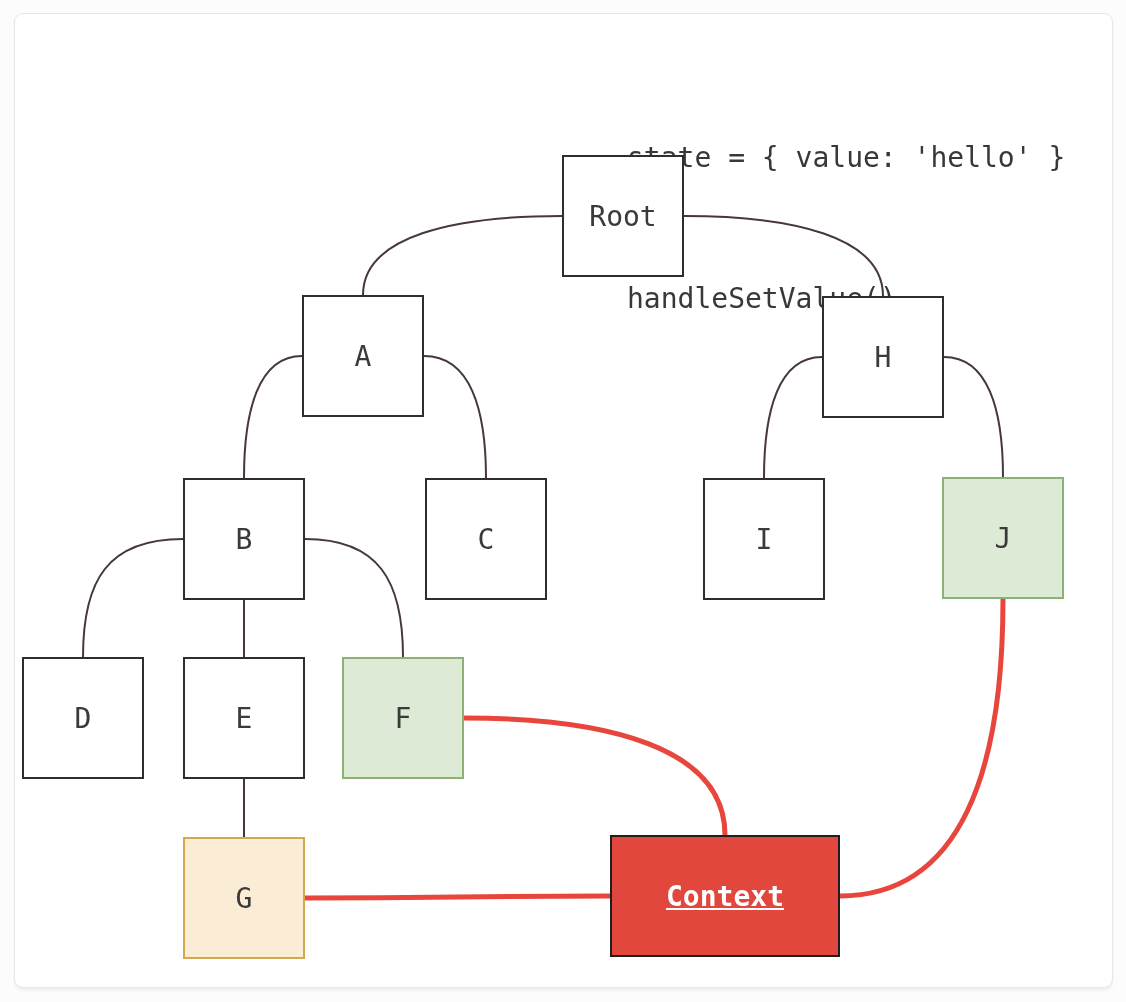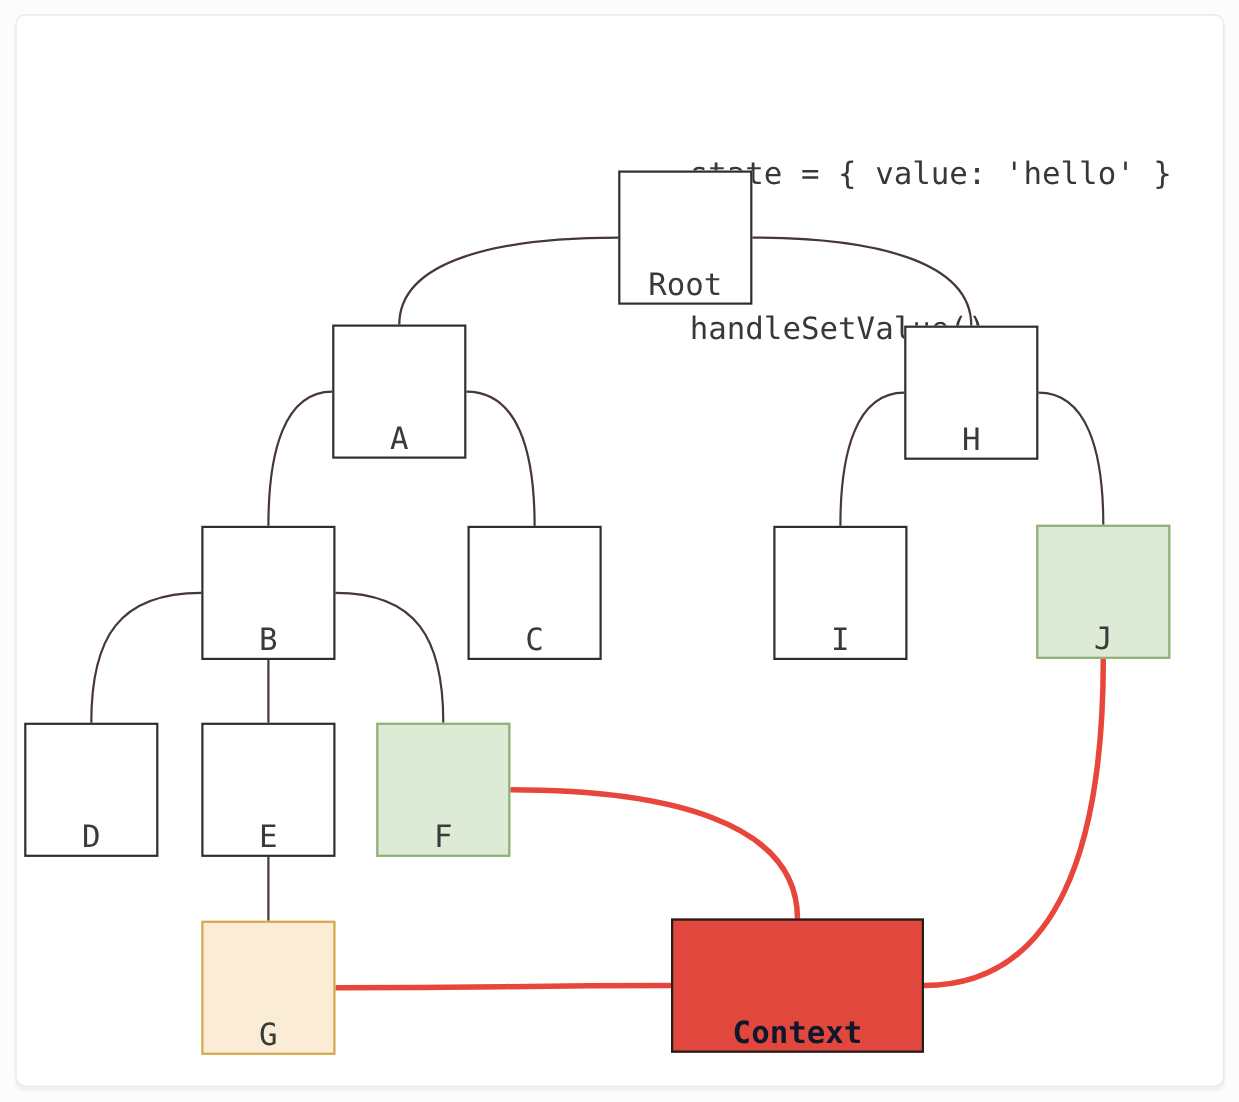--- a/index.html
+++ b/index.html
@@ -13,21 +13,21 @@
     position:absolute;left:14px;top:13px;width:1097px;height:973px;
     background:#ffffff;border:1px solid #e7e7e7;border-radius:9px;
     box-shadow:0 3px 3px rgba(0,0,0,.05);
   }
   #edges-layer{position:absolute;left:0;top:0;width:1126px;height:1002px;pointer-events:none;}
   .annotation{
     position:absolute;left:627px;top:40px;
     font-size:28px;line-height:47px;color:#383838;white-space:pre;
   }
   .node{
-    position:absolute;display:flex;align-items:flex-end;justify-content:center;
+    position:absolute;display:flex;align-items:center;justify-content:center;
     box-sizing:border-box;font-size:28px;
   }
   .node .lbl{display:block;}
 </style>
 </head>
 <body>
 
 <div class="card"></div>
 
 <svg id="edges-layer" viewBox="0 0 1126 1002" xmlns="http://www.w3.org/2000/svg">
@@ -78,16 +78,16 @@
     </div>
     <div class="node" style="left: 183px; top: 657px; width: 122px; height: 122px; background: rgb(255, 255, 255); border: 2px solid rgb(46, 46, 46); color: rgb(58, 58, 58); font-weight: normal;">
       <span class="lbl">E</span>
     </div>
     <div class="node" style="left: 342px; top: 657px; width: 122px; height: 122px; background: rgb(220, 234, 214); border: 2px solid rgb(140, 177, 115); color: rgb(58, 58, 58); font-weight: normal;">
       <span class="lbl">F</span>
     </div>
     <div class="node" style="left: 183px; top: 837px; width: 122px; height: 122px; background: rgb(251, 236, 214); border: 2px solid rgb(212, 169, 78); color: rgb(58, 58, 58); font-weight: normal;">
       <span class="lbl">G</span>
     </div>
-    <div class="node" style="left: 610px; top: 835px; width: 230px; height: 122px; background: rgb(226, 71, 61); border: 2.5px solid rgb(30, 30, 30); color: #0f172a; font-weight: bold;">
+    <div class="node" style="left: 610px; top: 835px; width: 230px; height: 122px; background: rgb(226, 71, 61); border: 2.5px solid rgb(30, 30, 30); color: #ffffff; font-weight: bold; text-decoration: underline;">
       <span class="lbl">Context</span>
     </div>
   </div>
 
 </body></html>

